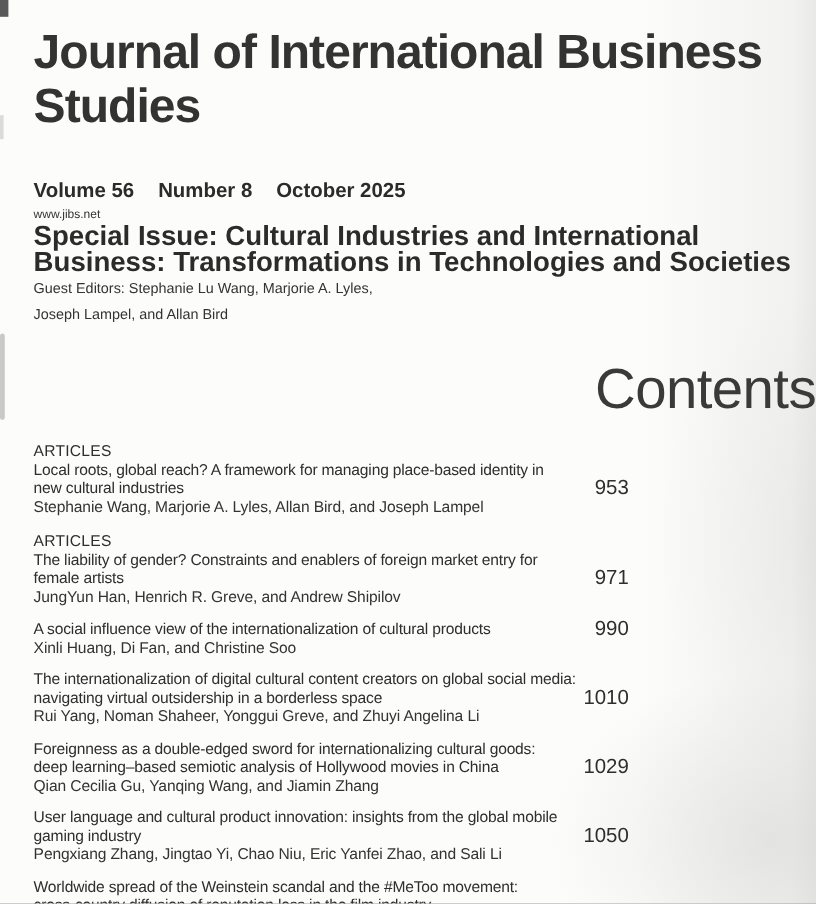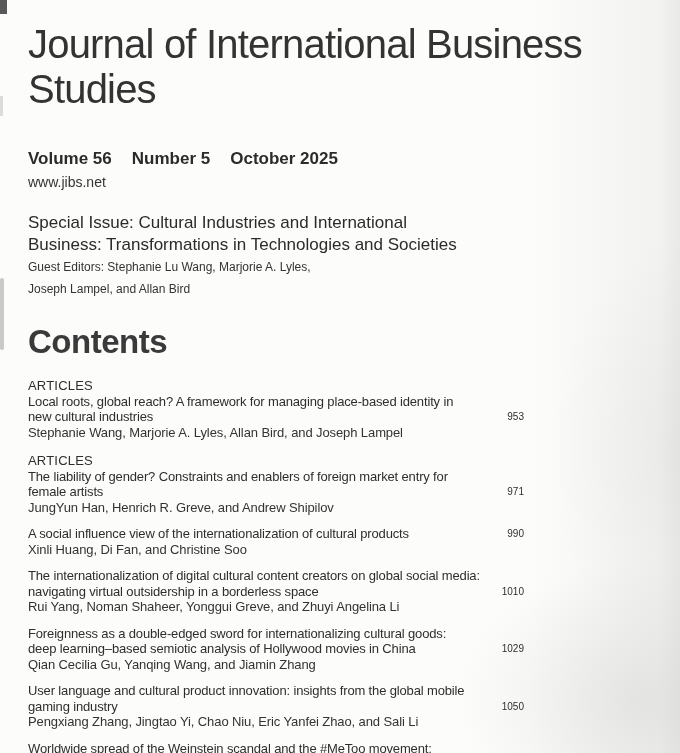--- a/index.html
+++ b/index.html
@@ -17,77 +17,78 @@
       linear-gradient(to right, #fcfcfa 78%, #f2f2f0 97%, #e9e9e7 100%);
     overflow:hidden;
   }
   
   .corner-mark { position:absolute; left:0; top:0; width:7px; height:14px; background:#3c3c3c; opacity:.85; }
   .edge-smudge { position:absolute; left:0; top:278px; width:4px; height:72px; background:rgba(70,70,70,.28); border-radius:2px; }
   .edge-smudge2 { position:absolute; left:0; top:96px; width:3px; height:20px; background:rgba(70,70,70,.18); }
 
   .journal-title {
     margin:8px 0 0 0;
-    font-size:40px; font-weight:normal;
+    font-size:40px; font-weight:bold;
     letter-spacing:-0.8px;
     color:#333;
   }
   .issue-line { margin-top:37px; font-size:17px; font-weight:bold; color:#2b2b2b; }
   .issue-line span { margin-right:20px; }
   .issue-line span:last-child { margin-right:0; }
-  .website { margin-top:5px; font-size:14px; color:#333; }
+  .website { margin-top:5px; font-size:10px; color:#333; }
 
-  .special-issue { margin-top:22px; font-size:17px; font-weight:normal; line-height:22px; white-space:pre-line; color:#2b2b2b; }
+  .special-issue { margin-top:0; font-size:23px; font-weight:bold; line-height:22px; white-space:pre-line; color:#2b2b2b; }
   .guest-editors { font-size:12px; font-weight:normal; line-height:22px; white-space:pre-line; color:#333; }
 
   .contents-heading {
     margin:23px 0 0 0;
-    font-size:33px; font-weight:bold;
+    font-size:47px; font-weight:normal;
     letter-spacing:-0.5px;
     color:#3a3a3a;
+    text-align:right;
   }
 
   .toc { width:496px; margin-top:17px; }
   .section-label { font-size:13px; line-height:15.5px; letter-spacing:0.2px; color:#2e2e2e; }
   .section { margin-bottom:0; }
   .section + .section { margin-top:13px; }
 
   .entry { margin-bottom:11px; }
   .entry:last-child { margin-bottom:0; }
   .entry-head { position:relative; }
   .entry-title {
     font-size:13px; line-height:15.5px;
     letter-spacing:-0.15px;
     white-space:pre-line;
     color:#2e2e2e;
     max-width:470px;
   }
   .entry-page {
     position:absolute; right:0; bottom:0;
-    font-size:10px; line-height:15.5px;
+    font-size:17px; line-height:15.5px;
     color:#2e2e2e;
   }
   .entry-authors {
     font-size:13px; line-height:15.5px;
     letter-spacing:-0.1px;
     color:#333;
   }
 </style>
 </head>
 <body>
 
 <div class="page">
   <div class="corner-mark"></div>
   <div class="edge-smudge"></div>
   <div class="edge-smudge2"></div>
 
   <h1 class="journal-title">Journal of International Business Studies</h1>
 
   <div class="issue-line">
-    <span>Volume 56</span><span>Number 5</span><span>October 2025</span>
+    <span>Volume 56</span><span>Number 8</span><span>October 2025</span>
   </div>
   <div class="website">www.jibs.net</div>
 
   <div class="special-issue">Special Issue: Cultural Industries and International
 Business: Transformations in Technologies and Societies</div>
   <div class="guest-editors">Guest Editors: Stephanie Lu Wang, Marjorie A. Lyles,
 Joseph Lampel, and Allan Bird</div>
 
   <h2 class="contents-heading">Contents</h2>
 

